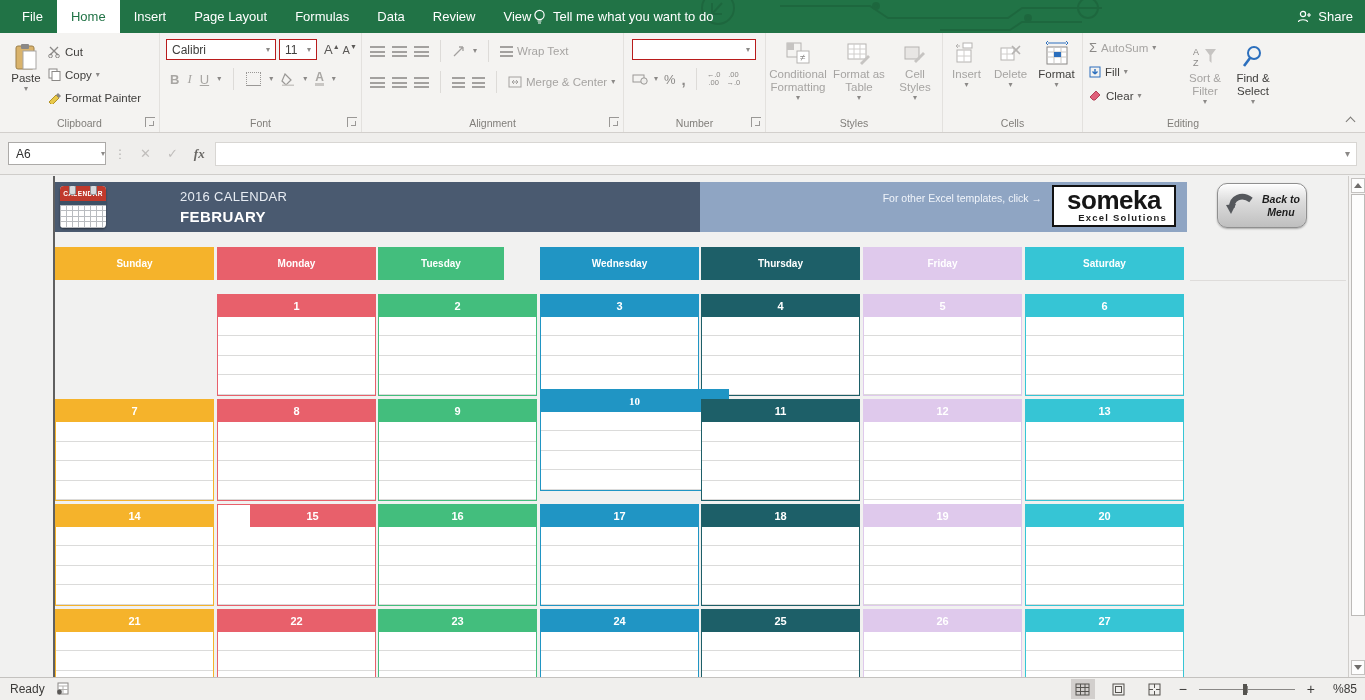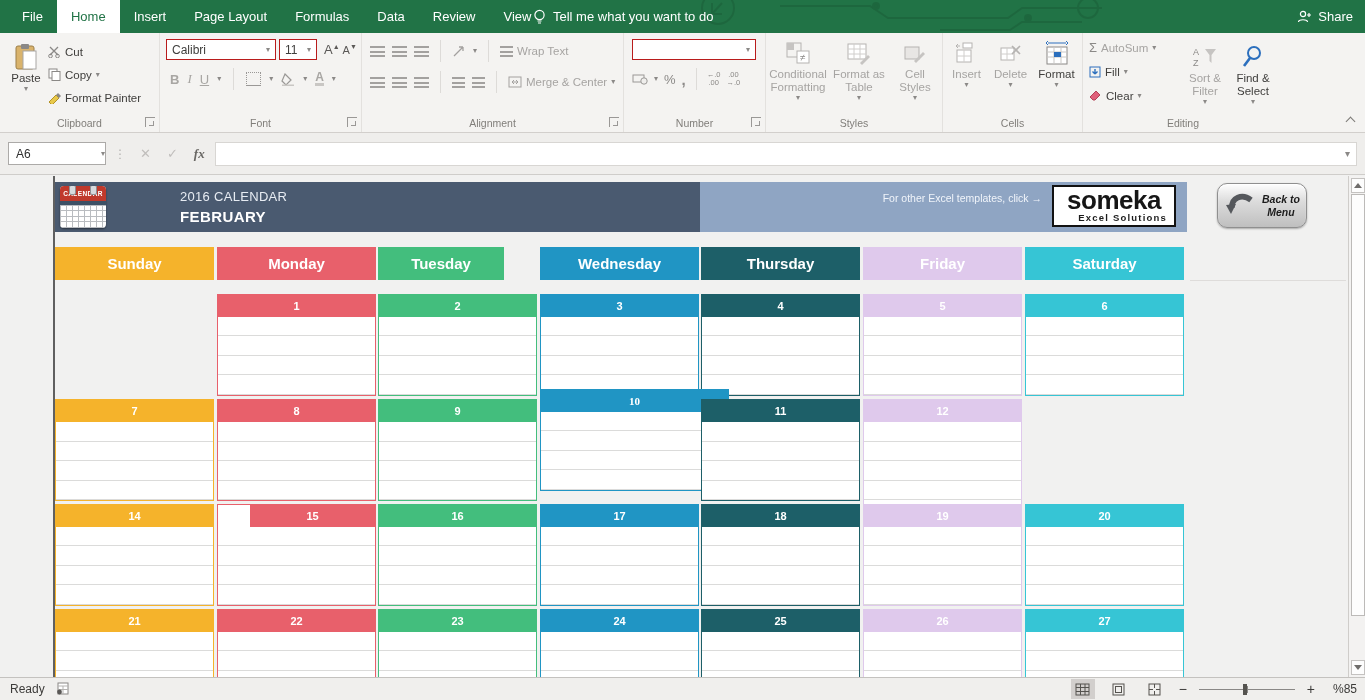--- a/index.html
+++ b/index.html
@@ -66,21 +66,21 @@
   .logo{position:absolute;left:997px;top:3px;width:124px;height:42px;background:#fff;border:2px solid #121212;
         box-sizing:border-box;overflow:hidden;}
   .logo .brand{font-size:26px;font-weight:bold;color:#161616;line-height:24px;text-align:center;letter-spacing:-.5px;margin-top:1px;}
   .logo .tag{font-size:9.5px;font-weight:bold;color:#1c1c1c;text-align:right;padding-right:7px;letter-spacing:1.2px;line-height:11px;}
   .backbtn{position:absolute;left:1217px;top:7px;width:90px;height:45px;border-radius:10px;border:1px solid #8f8f8f;
            background:linear-gradient(#fefefe,#dcdcdc 40%,#bfbfbf);box-shadow:inset 0 1px 1px #fff,0 1px 2px rgba(0,0,0,.3);
            display:flex;align-items:center;box-sizing:border-box;cursor:pointer;}
   .backbtn .txt{font-size:10.5px;line-height:13px;font-weight:bold;font-style:italic;color:#1c1c1c;text-align:center;flex:1;}
   .dayrow{position:absolute;left:55px;top:71px;width:1132px;height:33px;}
   .dayh{position:absolute;top:0;height:33px;display:flex;align-items:center;justify-content:center;
-        color:#fff;font-weight:bold;font-size:15px;}
+        color:#fff;font-weight:bold;font-size:10px;}
   .calgrid{position:absolute;left:55px;top:118px;width:1132px;height:420px;}
   .dcell{position:absolute;box-sizing:border-box;background:#fff;}
   .dband{height:22px;display:flex;align-items:center;justify-content:center;color:#fff;font-size:11px;font-weight:bold;}
   .dbody{height:78px;background:repeating-linear-gradient(to bottom,#fff 0 18.5px,#dbdbda 18.5px 19.5px);}
   .rgrid{position:absolute;left:1190px;top:104px;width:156px;height:1px;background:#dedcda;}
   
   .vscroll{position:absolute;left:1348px;top:0;width:17px;height:100%;background:#f3f2f1;border-left:1px solid #cfcdca;box-sizing:border-box;}
   .sarrow{position:absolute;left:2px;width:12px;height:13px;background:#fdfdfd;border:1px solid #c4c2c0;
           display:flex;align-items:center;justify-content:center;}
   .tri-up{width:0;height:0;border-left:4px solid transparent;border-right:4px solid transparent;border-bottom:5px solid #6f6d6b;}
@@ -523,20 +523,24 @@
           <div class="dbody"></div>
         </div>
         <div class="dcell" style="left: 646px; top: 105px; width: 159px; height: 102px; border: 1px solid rgb(29, 95, 104);">
           <div class="dband" style="background: rgb(29, 95, 104);">11</div>
           <div class="dbody"></div>
         </div>
         <div class="dcell" style="left: 808px; top: 105px; width: 159px; height: 118px; border: 1px solid rgb(223, 201, 236);">
           <div class="dband" style="background: rgb(223, 201, 236);">12</div>
           <div class="dbody"></div>
         </div>
+        <div class="dcell" style="left: 970px; top: 105px; width: 159px; height: 102px; border: 1px solid rgb(54, 197, 213);">
+          <div class="dband" style="background: rgb(54, 197, 213);">13</div>
+          <div class="dbody"></div>
+        </div>
         <div class="dcell" style="left: 0px; top: 210px; width: 159px; height: 102px; border: 1px solid rgb(245, 179, 43);">
           <div class="dband" style="background: rgb(245, 179, 43);">14</div>
           <div class="dbody"></div>
         </div>
         <div class="dcell" style="left: 162px; top: 210px; width: 159px; height: 102px; border: 1px solid rgb(232, 96, 107);">
           <div class="dband" style="background: rgb(232, 96, 107); margin-left: 32px;">15</div>
           <div class="dbody"></div>
         </div>
         <div class="dcell" style="left: 323px; top: 210px; width: 159px; height: 102px; border: 1px solid rgb(67, 190, 125);">
           <div class="dband" style="background: rgb(67, 190, 125);">16</div>

